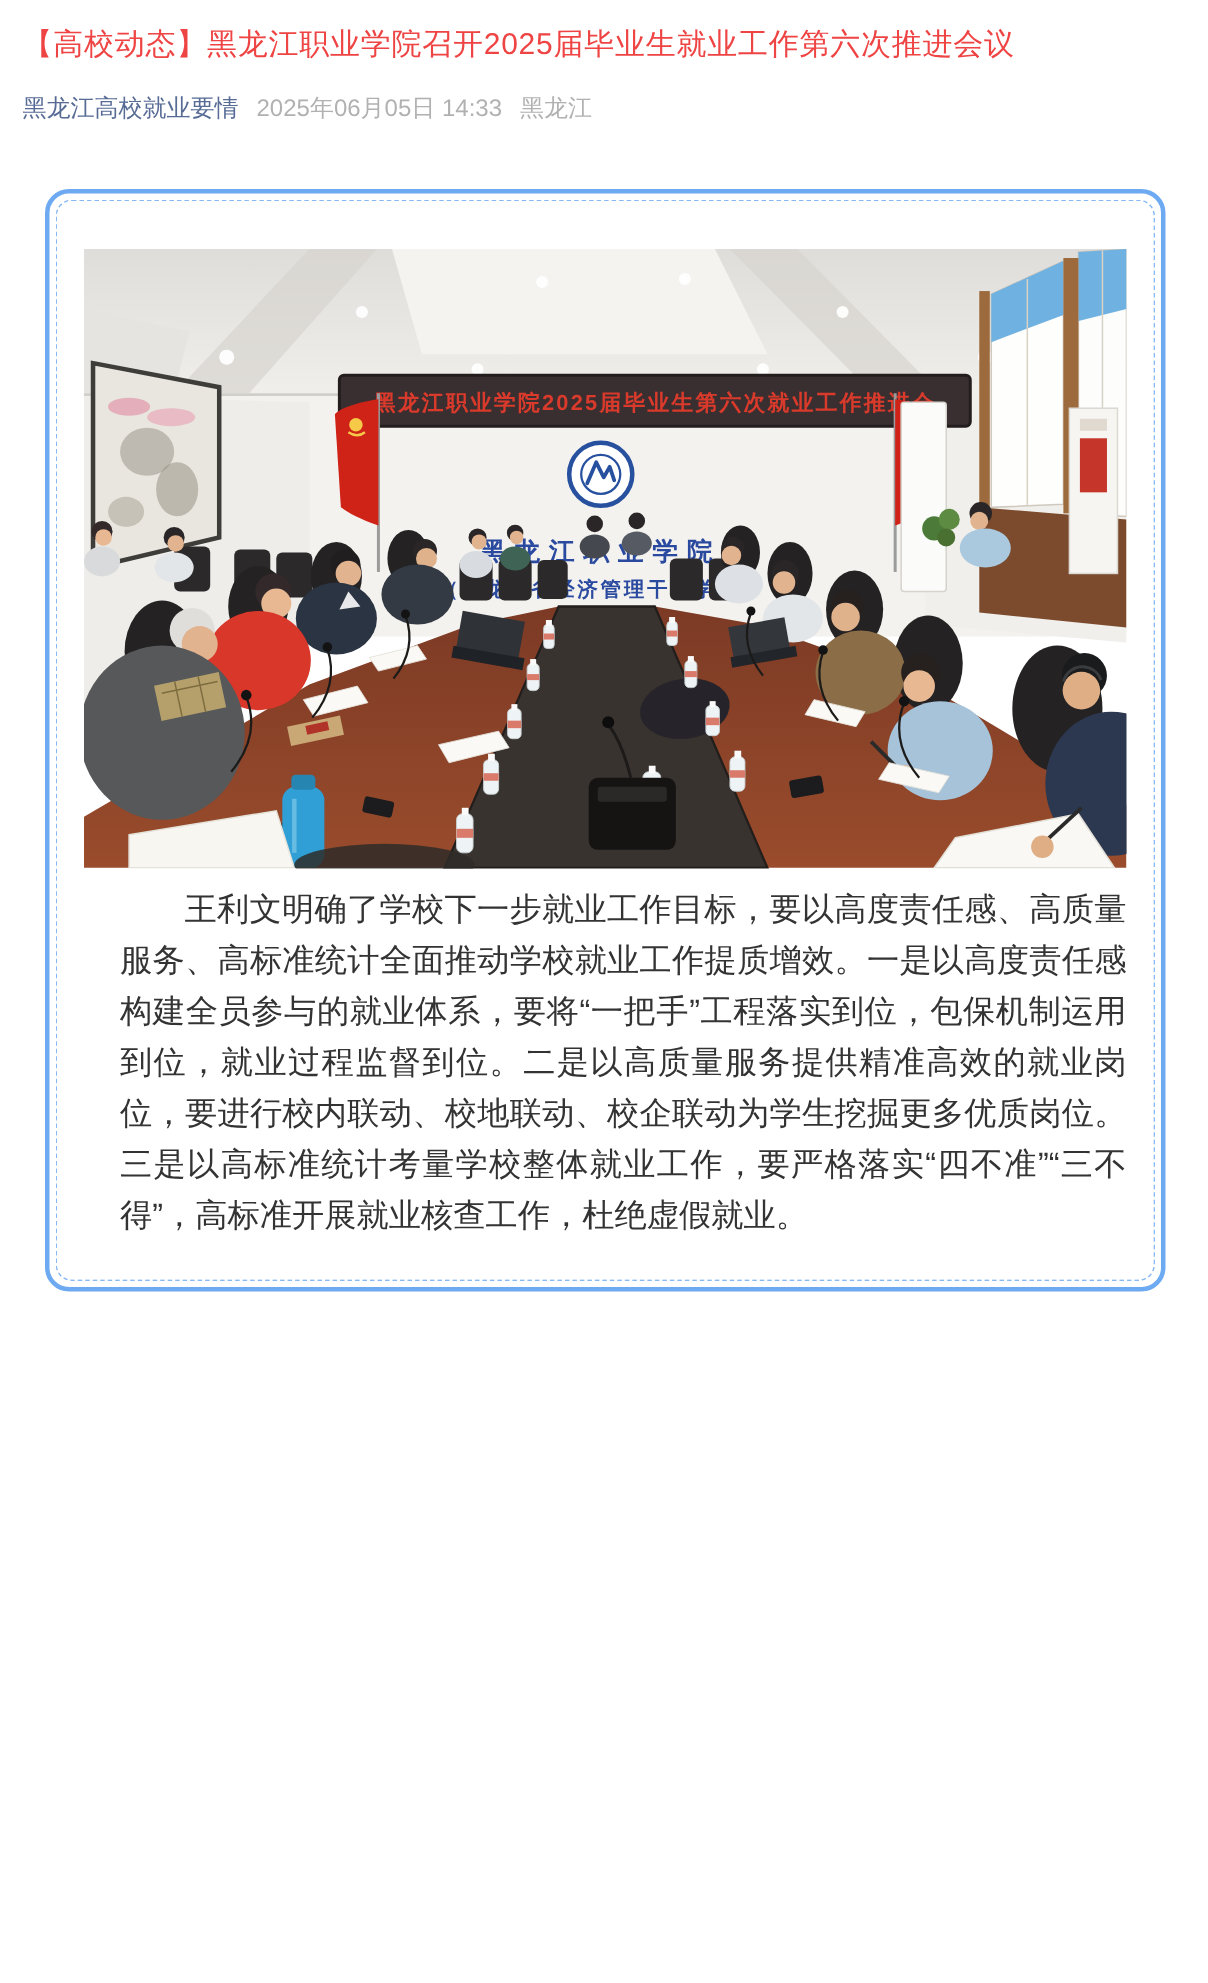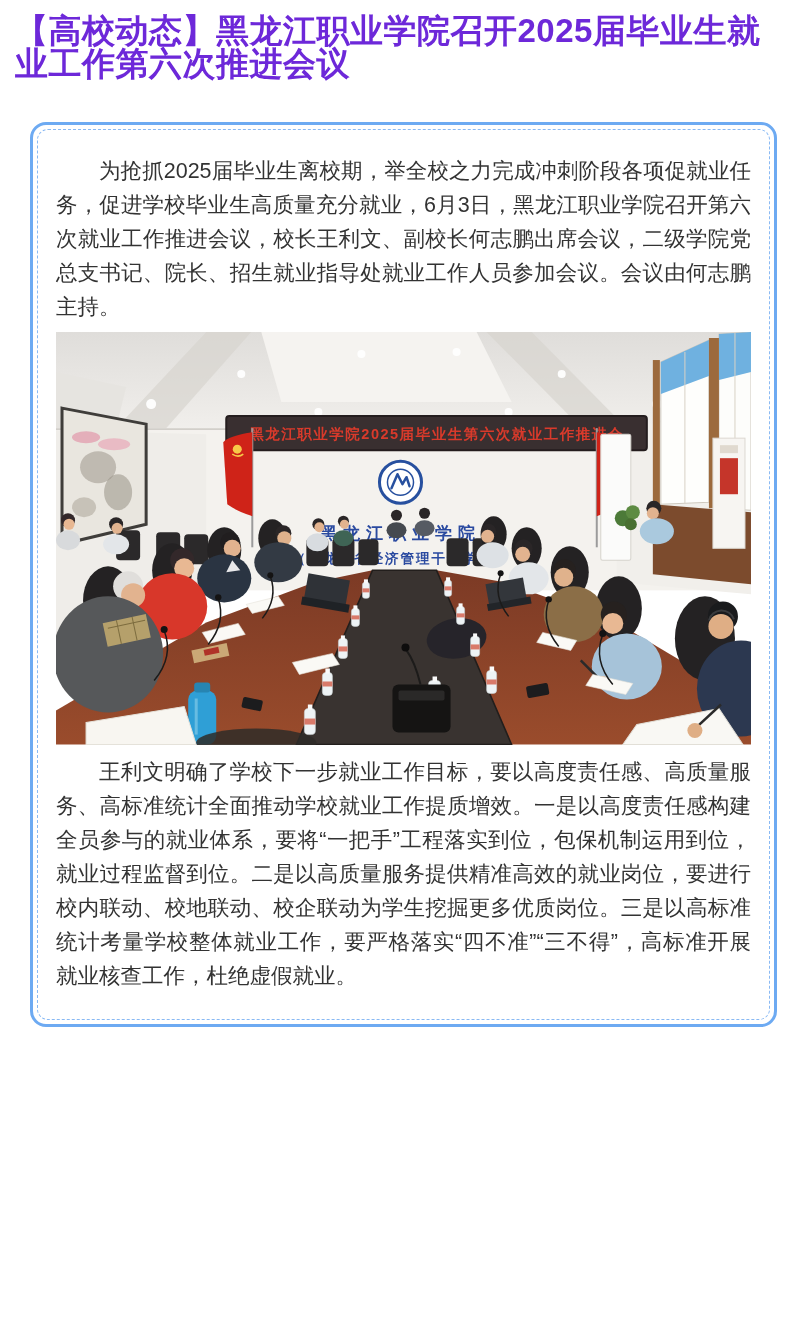--- a/index.html
+++ b/index.html
@@ -1,41 +1,45 @@
 <!DOCTYPE html>
 <html><head>
 <meta charset="utf-8">
 <style>
   html,body{margin:0;padding:0;background:#ffffff;}
   body{width:805px;font-family:"Liberation Sans","DejaVu Sans",sans-serif;color:#353535;}
   .page{padding:10px 15px 30px 15px;box-sizing:border-box;}
-  .title{margin:4px 0 0 0;font-size:33px;line-height:33px;font-weight:bold;color:#6d28d9;letter-spacing:.5px;}
+  .title{margin:4px 0 0 0;font-size:20px;line-height:33px;font-weight:normal;color:#ef4444;letter-spacing:.5px;}
   .meta{margin-top:15px;font-size:16px;line-height:22px;display:flex;align-items:baseline;gap:12px;}
   .account{color:#576b95;cursor:pointer;}
   .meta-gray{color:#b1b1b1;}
   .card{margin:42px 13px 0 15px;border:3px solid #6daaf2;border-radius:16px;background:#ffffff;}
   .card-inner{margin:4px;border:1px dashed #88b9f4;border-radius:11px;padding:24px 18px 26px 18px;}
   .para{margin:0 0 4px 0;font-size:21.5px;line-height:34px;color:#333333;text-align:justify;text-indent:2em;word-break:break-all;}
-  .para:last-child{margin-bottom:0;}
+  .para:last-child{margin-bottom:0;margin-left:24px;}
   .photo{margin:8px 0 10px 0;line-height:0;cursor:pointer;}
   .photo svg{display:block;width:100%;height:auto;}
   .svg-cjk{font-family:"Liberation Sans","DejaVu Sans",sans-serif;}
 </style>
 </head>
 <body>
 
 <div class="page">
 
   <h1 class="title">【高校动态】黑龙江职业学院召开2025届毕业生就业工作第六次推进会议</h1>
 
+  <div class="meta">
+    <span class="account">黑龙江高校就业要情</span>
+    <span class="meta-gray">2025年06月05日 14:33</span>
+    <span class="meta-gray">黑龙江</span>
+  </div>
 
   <div class="card">
     <div class="card-inner">
 
-      <p class="para">为抢抓2025届毕业生离校期，举全校之力完成冲刺阶段各项促就业任务，促进学校毕业生高质量充分就业，6月3日，黑龙江职业学院召开第六次就业工作推进会议，校长王利文、副校长何志鹏出席会议，二级学院党总支书记、院长、招生就业指导处就业工作人员参加会议。会议由何志鹏主持。</p>
 
       <div class="photo">
         <svg viewBox="0 0 694 412" xmlns="http://www.w3.org/2000/svg">
           <defs>
             <linearGradient id="ceil" x1="0" y1="0" x2="0" y2="1">
               <stop offset="0" stop-color="#dfddda"></stop>
                 <stop offset="1" stop-color="#f1efec"></stop>
             </linearGradient>
             <linearGradient id="tbl" x1="0" y1="0" x2="0" y2="1">
               <stop offset="0" stop-color="#7c3a25"></stop>

